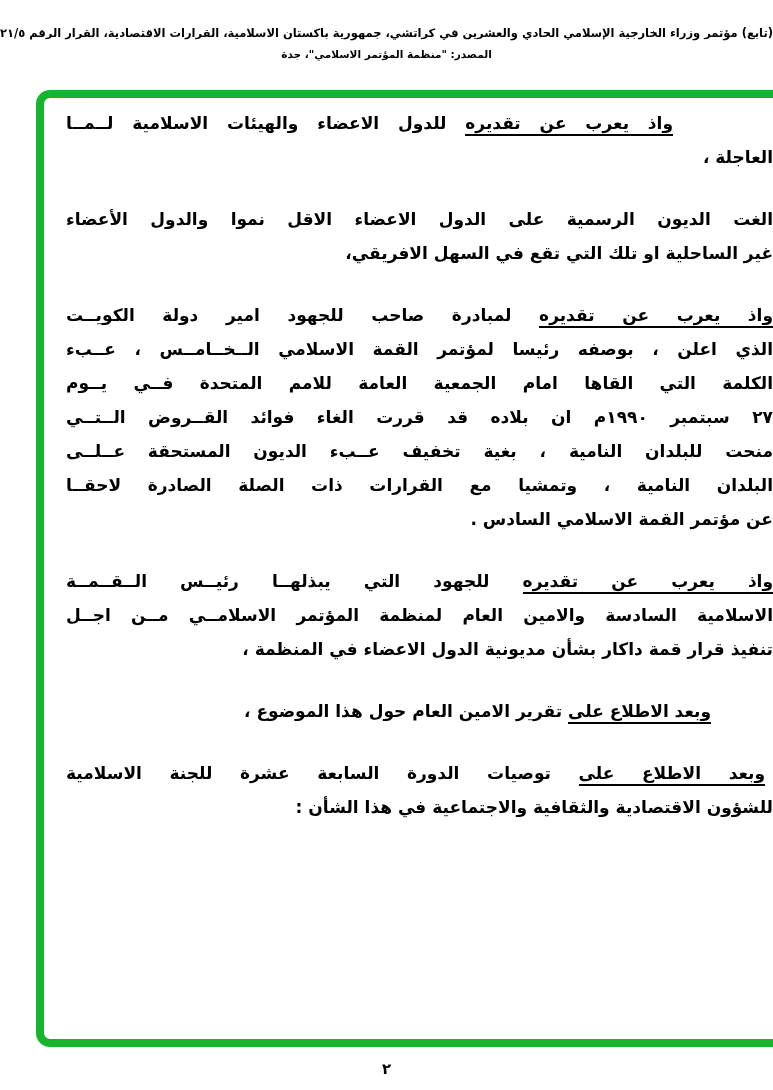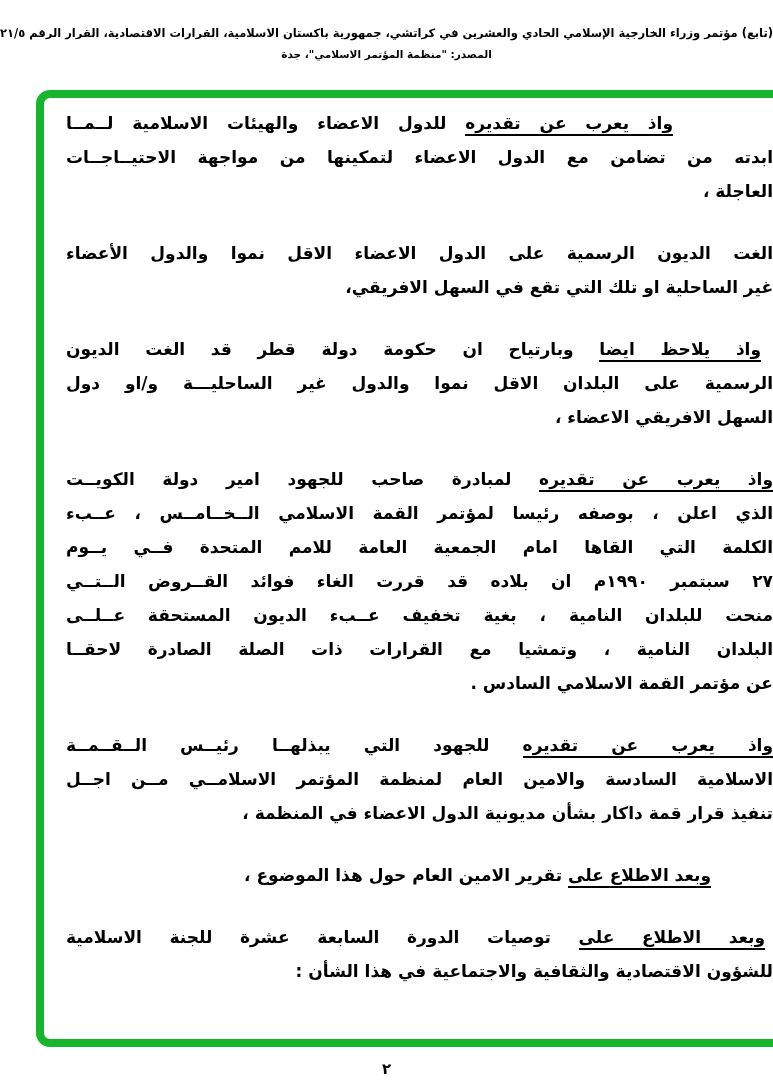--- a/index.html
+++ b/index.html
@@ -29,31 +29,25 @@
 
 <div class="header">
   <div class="header-line1">(تابع) مؤتمر وزراء الخارجية الإسلامي الحادي والعشرين في كراتشي، جمهورية باكستان الاسلامية، القرارات الاقتصادية، القرار الرقم ٢١/٥ - س</div>
   <div class="header-line2">المصدر: "منظمة المؤتمر الاسلامي"، جدة</div>
 </div>
 
 <div class="doc-box">
   <div>
       <div class="para">
         <div class="line" style="text-indent: 100px;"><span class="lead">واذ يعرب عن تقديره</span><span> للدول الاعضاء والهيئات الاسلامية لــمــا</span></div>
-        <div class="line">ابدته من تضامن مع الدول الاعضاء لتمكينها من مواجهة الاحتيــاجــات</div>
         <div class="line last">العاجلة ،</div>
       </div>
       <div class="para">
         <div class="line">الغت الديون الرسمية على الدول الاعضاء الاقل نموا والدول الأعضاء</div>
         <div class="line last">غير الساحلية او تلك التي تقع في السهل الافريقي،</div>
-      </div>
-      <div class="para">
-        <div class="line" style="text-indent: 12px;"><span class="lead">واذ يلاحظ ايضا</span><span> وبارتياح ان حكومة دولة قطر قد الغت الديون</span></div>
-        <div class="line">الرسمية على البلدان الاقل نموا والدول غير الساحليـــة و/او دول</div>
-        <div class="line last">السهل الافريقي الاعضاء ،</div>
       </div>
       <div class="para">
         <div class="line" style="text-indent: 0px;"><span class="lead">واذ يعرب عن تقديره</span><span> لمبادرة صاحب للجهود امير دولة الكويــت</span></div>
         <div class="line">الذي اعلن ، بوصفه رئيسا لمؤتمر القمة الاسلامي الــخــامــس ، عــبء</div>
         <div class="line">الكلمة التي القاها امام الجمعية العامة للامم المتحدة فــي يــوم</div>
         <div class="line">٢٧ سبتمبر ١٩٩٠م ان بلاده قد قررت الغاء فوائد القــروض الــتــي</div>
         <div class="line">منحت للبلدان النامية ، بغية تخفيف عــبء الديون المستحقة عــلــى</div>
         <div class="line">البلدان النامية ، وتمشيا مع القرارات ذات الصلة الصادرة لاحقــا</div>
         <div class="line last">عن مؤتمر القمة الاسلامي السادس .</div>
       </div>

